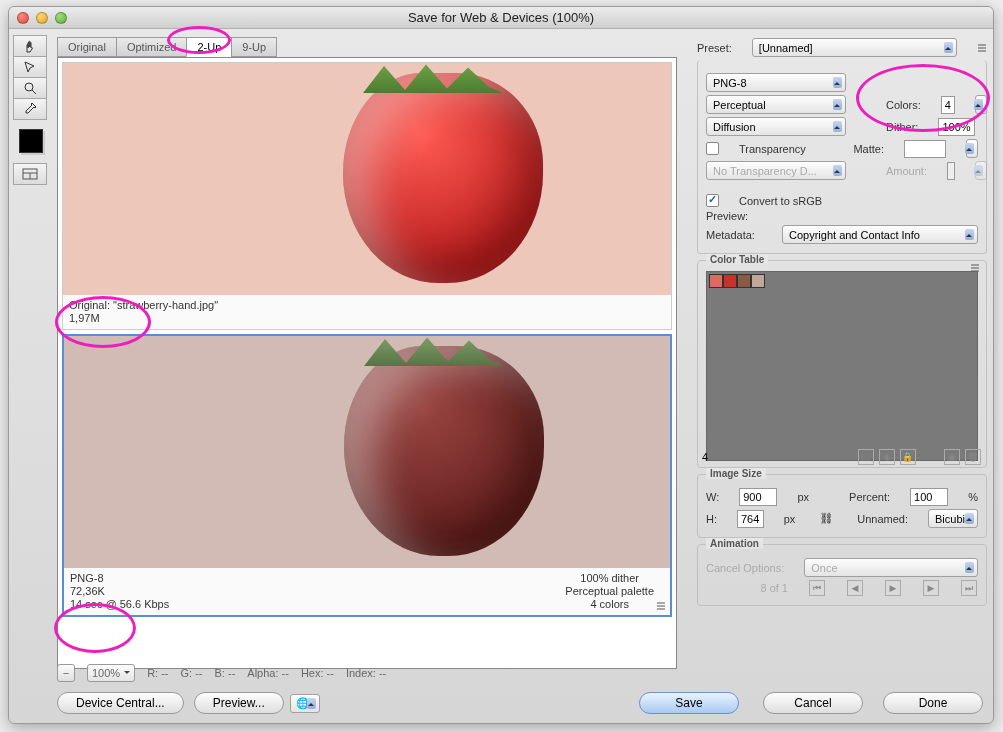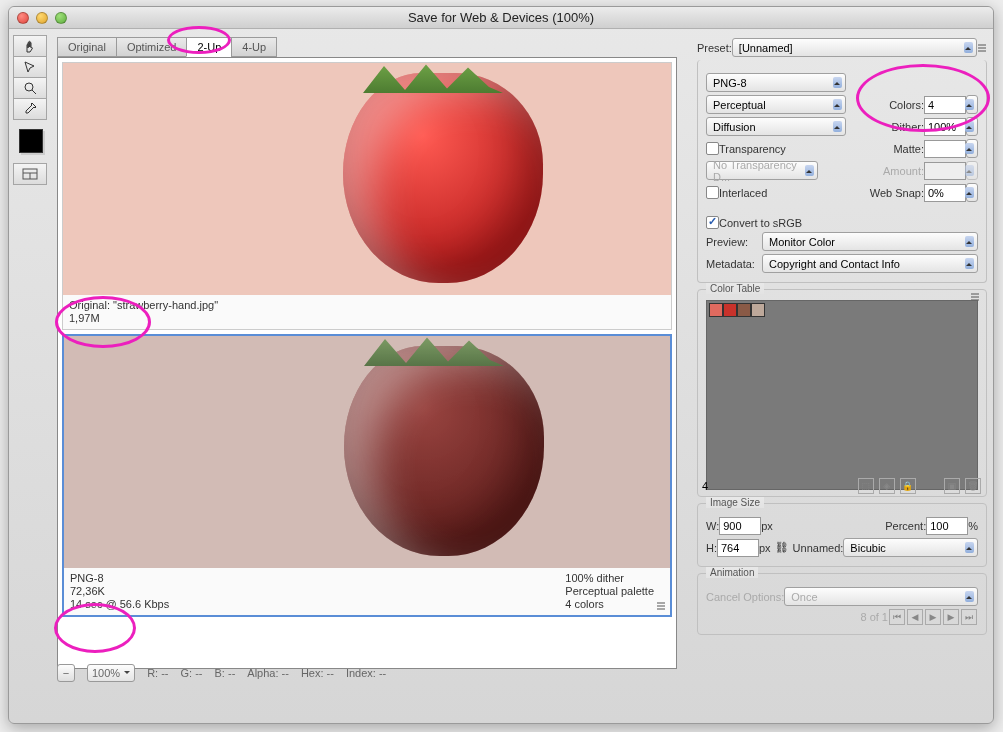--- a/index.html
+++ b/index.html
@@ -23,40 +23,40 @@
 .pane { position:relative; border:1px solid #ccc; margin:4px; }
 .pane.sel { border:2px solid #5a8dd6; }
 .img { height:232px; background:#eec7bb; position:relative; overflow:hidden; }
 .straw { position:absolute; left:280px; top:10px; width:200px; height:210px; background:radial-gradient(circle at 40% 30%,#ff5a52,#b91d1d 70%); border-radius:45% 50% 55% 55%/55% 50% 60% 60%; box-shadow:inset -20px -20px 40px rgba(0,0,0,.25), inset 30px 20px 40px rgba(255,255,255,.4);}
 .leaf { position:absolute; left:300px; top:0; width:140px; height:30px; background:linear-gradient(#6fa347,#4d7c31); clip-path:polygon(0 100%,15% 10%,30% 90%,45% 5%,60% 85%,75% 15%,90% 80%,100% 100%); }
 .img.dith { filter:contrast(1.1) saturate(.55); background:#d9b2a9;}
 .img.dith .straw{background:radial-gradient(circle at 40% 30%,#c83c36,#8d1e1a 70%); filter:blur(.3px);}
 .img.dith::after{content:"";position:absolute;inset:0;background-image:radial-gradient(#000 .5px,transparent .5px);background-size:2px 2px;opacity:.08;}
 .info { padding:4px 6px; background:#fafafa; font-size:10px; color:#333; display:flex; justify-content:space-between; }
 .info .left span,.info .right span{display:block;line-height:13px;}
-.info .right{text-align:left;}
+.info .right{text-align:center;}
 .pane.sel .info{padding-right:16px;}
 .bottombar { position:absolute; left:48px; bottom:40px; width:620px; height:20px; display:flex; align-items:center; gap:12px; color:#666; }
 .stepper-btn{width:18px;height:18px;border:1px solid #999;background:linear-gradient(#fdfdfd,#dedede);display:inline-flex;align-items:center;justify-content:center;border-radius:3px;}
 .select-small{border:1px solid #999;background:linear-gradient(#fdfdfd,#e4e4e4);height:18px;padding:0 14px 0 4px;border-radius:3px;display:inline-flex;align-items:center;position:relative;}
 .select-small::after{content:"";position:absolute;right:4px;top:6px;border:3px solid transparent;border-top-color:#444;}
 .bottom-buttons { position:absolute; left:48px; right:10px; bottom:6px; height:28px; display:flex; align-items:center; }
 .btn { height:22px; padding:0 18px; border:1px solid #9a9a9a; border-radius:11px; background:linear-gradient(#fdfdfd,#dedede); font-size:12px; display:inline-flex; align-items:center; }
 .btn.primary{background:linear-gradient(#eaf3ff,#a9c9f2);border-color:#6d93c9;}
 .right-panel { position:absolute; right:6px; top:6px; width:290px; bottom:40px; overflow:hidden; }
-.row { display:flex; align-items:center; margin:3px 0; gap:0; }
+.row { display:flex; align-items:center; margin:3px 0; gap:20px; }
 .lbl { font-size:11px; color:#333; }
 .dd { flex:0 0 auto; height:19px; border:1px solid #a0a0a0; background:linear-gradient(#fdfdfd,#e4e4e4); border-radius:3px; padding:0 16px 0 6px; display:inline-flex; align-items:center; position:relative; min-width:50px;}
 .dd::after{content:"";position:absolute;right:3px;top:3px;width:9px;height:11px;background:linear-gradient(#c7d5ef,#93b0dd);border-radius:2px;}
 .dd::before{content:"";position:absolute;right:5px;top:5px;border:3px solid transparent;border-bottom-color:#333;z-index:1;}
 .numfield{width:42px;height:18px;border:1px solid #999;background:#fff;padding:0 3px;display:inline-flex;align-items:center;}
 .chk { width:13px; height:13px; border:1px solid #888; background:#fff; border-radius:2px; display:inline-block; position:relative;}
 .chk.on::after{content:"✓";position:absolute;left:1px;top:-2px;font-size:11px;color:#2a5db0;font-weight:bold;}
 .group { border:1px solid #c0c0c0; border-radius:4px; padding:10px 8px 6px; margin:6px 0; position:relative; }
-.group-title{position:absolute;top:-7px;left:8px;background:linear-gradient(#e8e8e8,#e3e3e3);padding:0 4px;font-size:10px;color:#555;}
+.group-title{position:absolute;top:-7px;left:8px;background:linear-gradient(#e8e8e8,#e3e3e3);padding:0 4px;font-size:10px;color:#555;font-weight:bold;}
 .color-table{height:190px;background:#7a7a7a;border:1px solid #666;position:relative;}
 .swatches{position:absolute;left:2px;top:2px;display:flex;}
 .sw{width:14px;height:14px;border:1px solid #333;}
 .ct-bottom{position:absolute;bottom:2px;left:4px;right:4px;display:flex;align-items:center;justify-content:space-between;}
 .ib{width:16px;height:16px;border:1px solid #aaa;display:inline-flex;align-items:center;justify-content:center;margin:0 1px;font-size:9px;color:#888;}
 .annot{position:absolute;border:3px solid #ec1fbe;border-radius:50%;pointer-events:none;z-index:100;}
 .flymenu{width:10px;height:10px;display:inline-flex;align-items:center;justify-content:center;}
 .flymenu svg{width:10px;height:10px;}
 .lbl.dis{color:#aaa;}
 </style>
@@ -101,21 +101,21 @@
       <div class="tool" style="margin-top:10px">
           <svg width="16" height="12">
             <rect x="1" y="1" width="14" height="10" fill="none" stroke="#555"></rect>
             <line x1="1" y1="5" x2="15" y2="5" stroke="#555"></line>
             <line x1="8" y1="5" x2="8" y2="11" stroke="#555"></line>
           </svg>
         </div>
     </div>
 
     <div class="tabstrip">
-      <span class="tab">Original</span><span class="tab">Optimized</span><span class="tab active">2-Up</span><span class="tab">4-Up</span>
+      <span class="tab">Original</span><span class="tab">Optimized</span><span class="tab active">2-Up</span><span class="tab">9-Up</span>
     </div>
 
     <div class="preview-area">
       <div class="pane">
         <div class="img">
             <div class="straw"></div>
             <div class="leaf"></div>
           </div>
         <div class="info">
           <div class="left">
@@ -154,20 +154,33 @@
       <span class="stepper-btn">−</span>
       <span class="select-small">100%</span>
       <span>R: --</span>
       <span>G: --</span>
       <span>B: --</span>
       <span>Alpha: --</span>
       <span>Hex: --</span>
       <span>Index: --</span>
     </div>
 
+    <div class="bottom-buttons">
+      <span class="btn">Device Central...</span>
+      <span style="width:10px"></span>
+      <span class="btn">Preview...</span>
+      <span style="width:6px"></span>
+      <span class="dd" style="width:30px;min-width:30px">🌐</span>
+      <span style="flex:1"></span>
+      <span class="btn primary" style="min-width:100px;justify-content:center">Save</span>
+      <span style="width:24px"></span>
+      <span class="btn" style="min-width:100px;justify-content:center">Cancel</span>
+      <span style="width:20px"></span>
+      <span class="btn" style="min-width:100px;justify-content:center">Done</span>
+    </div>
 
     <div class="right-panel">
       <div class="row">
         <span class="lbl">Preset:</span>
         <span class="dd" style="flex:1">[Unnamed]</span>
         <span class="flymenu">
             <svg viewBox="0 0 10 10">
               <path d="M1 2h8M1 5h8M1 8h8" stroke="#555"></path>
             </svg>
           </span>
@@ -193,42 +206,33 @@
         </div>
         <div class="row">
           <span class="chk"></span>
           <span class="lbl">Transparency</span>
           <span style="flex:1"></span>
           <span class="lbl">Matte:</span>
           <span class="numfield" style="background:#fff"></span>
           <span class="dd" style="min-width:10px;width:12px;padding:0"></span>
         </div>
         <div class="row">
-          <span class="dd" style="width:112px;color:#aaa">No Transparency D...</span>
+          <span class="dd" style="width:140px;color:#aaa">No Transparency D...</span>
           <span style="flex:1"></span>
           <span class="lbl dis">Amount:</span>
           <span class="numfield" style="background:#eee"></span>
           <span class="dd" style="min-width:10px;width:12px;padding:0;opacity:.5"></span>
         </div>
-        <div class="row">
-          <span class="chk"></span>
-          <span class="lbl">Interlaced</span>
-          <span style="flex:1"></span>
-          <span class="lbl">Web Snap:</span>
-          <span class="numfield">0%</span>
-          <span class="dd" style="min-width:10px;width:12px;padding:0"></span>
-        </div>
         <div style="height:8px"></div>
         <div class="row">
           <span class="chk on"></span>
           <span class="lbl">Convert to sRGB</span>
         </div>
         <div class="row">
           <span class="lbl" style="width:56px">Preview:</span>
-          <span class="dd" style="flex:1">Monitor Color</span>
         </div>
         <div class="row">
           <span class="lbl" style="width:56px">Metadata:</span>
           <span class="dd" style="flex:1">Copyright and Contact Info</span>
         </div>
       </div>
 
       <div class="group">
         <span class="group-title">Color Table</span>
         <span class="flymenu" style="position:absolute;right:6px;top:2px">

